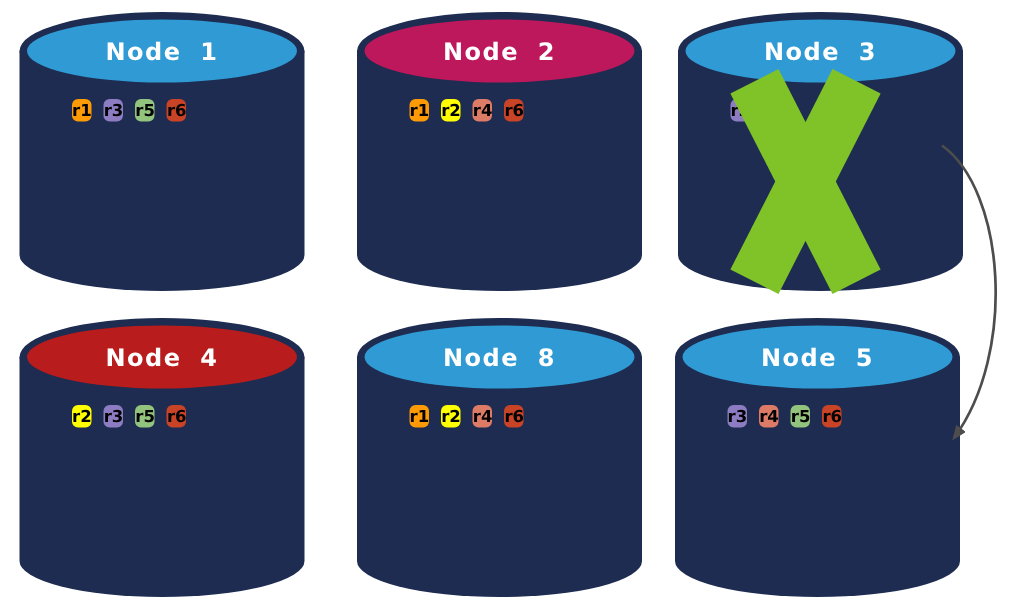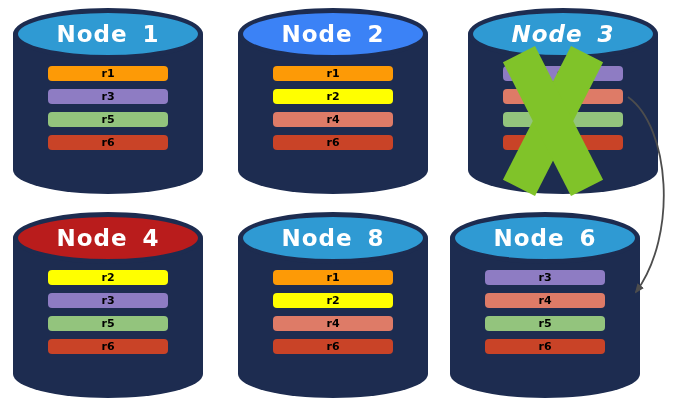--- a/index.html
+++ b/index.html
@@ -14,26 +14,26 @@
     z-index:1;
   }
   .cyl-top{
     position:absolute;left:0;top:0;width:190px;height:52px;
     border-radius:50%;box-sizing:border-box;
     border:5px solid transparent;
     display:flex;align-items:center;justify-content:center;
     z-index:2;
   }
   .node-label{
-    color:#ffffff;font-size:23px;font-weight:bold;
+    color:#ffffff;font-size:16px;font-weight:bold;
     word-spacing:6px;letter-spacing:1px;white-space:nowrap;
   }
   .bars{
     position:absolute;left:35px;top:58px;width:120px;
-    display:flex;flex-direction:column;gap:8px;z-index:3;
+    display:flex;gap:8px;z-index:3;
   }
   .bar{
     height:15px;border-radius:4px;
     display:flex;align-items:center;justify-content:center;
   }
   .bar-label{
     color:#000000;font-size:11px;font-weight:bold;line-height:1;
   }
   .xmark{
     position:absolute;left:0;top:0;width:170px;height:226px;z-index:4;
@@ -70,40 +70,40 @@
           <span class="bar-label">r5</span>
         </div>
       <div class="bar" style="background-color: rgb(201, 67, 39);">
           <span class="bar-label">r6</span>
         </div>
     </div>
   </div>
 
   <div class="node" style="left:238px;top:8px;">
     <div class="cyl-body" style="background-color: rgb(29, 44, 80);"></div>
-    <div class="cyl-top" style="background-color: #3b82f6; border-color: rgb(29, 44, 80); text-align: center;">
+    <div class="cyl-top" style="background-color: #be185d; border-color: rgb(29, 44, 80); text-align: center;">
       <span class="node-label">Node 2</span>
     </div>
     <div class="bars">
       <div class="bar" style="background-color: rgb(253, 154, 6);">
           <span class="bar-label">r1</span>
         </div>
       <div class="bar" style="background-color: rgb(255, 255, 0);">
           <span class="bar-label">r2</span>
         </div>
       <div class="bar" style="background-color: rgb(222, 123, 103);">
           <span class="bar-label">r4</span>
         </div>
       <div class="bar" style="background-color: rgb(201, 67, 39);">
           <span class="bar-label">r6</span>
         </div>
     </div>
   </div>
 
-  <div class="node" style="left:468px;top:8px;font-style:italic;">
+  <div class="node" style="left:452px;top:8px;">
     <div class="cyl-body" style="background-color: rgb(29, 44, 80);"></div>
     <div class="cyl-top" style="background-color: rgb(47, 154, 211); border-color: rgb(29, 44, 80);">
       <span class="node-label">Node 3</span>
     </div>
     <div class="bars">
       <div class="bar" style="background-color: rgb(142, 124, 195);">
           <span class="bar-label">r3</span>
         </div>
       <div class="bar" style="background-color: rgb(222, 123, 103);">
           <span class="bar-label"></span>
@@ -159,21 +159,21 @@
         </div>
       <div class="bar" style="background-color: rgb(201, 67, 39);">
           <span class="bar-label">r6</span>
         </div>
     </div>
   </div>
 
   <div class="node" style="left:450px;top:212px;">
     <div class="cyl-body" style="background-color: rgb(29, 44, 80);"></div>
     <div class="cyl-top" style="background-color: rgb(47, 154, 211); border-color: rgb(29, 44, 80);">
-      <span class="node-label">Node 6</span>
+      <span class="node-label">Node 5</span>
     </div>
     <div class="bars">
       <div class="bar" style="background-color: rgb(142, 124, 195);">
           <span class="bar-label">r3</span>
         </div>
       <div class="bar" style="background-color: rgb(222, 123, 103);">
           <span class="bar-label">r4</span>
         </div>
       <div class="bar" style="background-color: rgb(147, 196, 125);">
           <span class="bar-label">r5</span>

